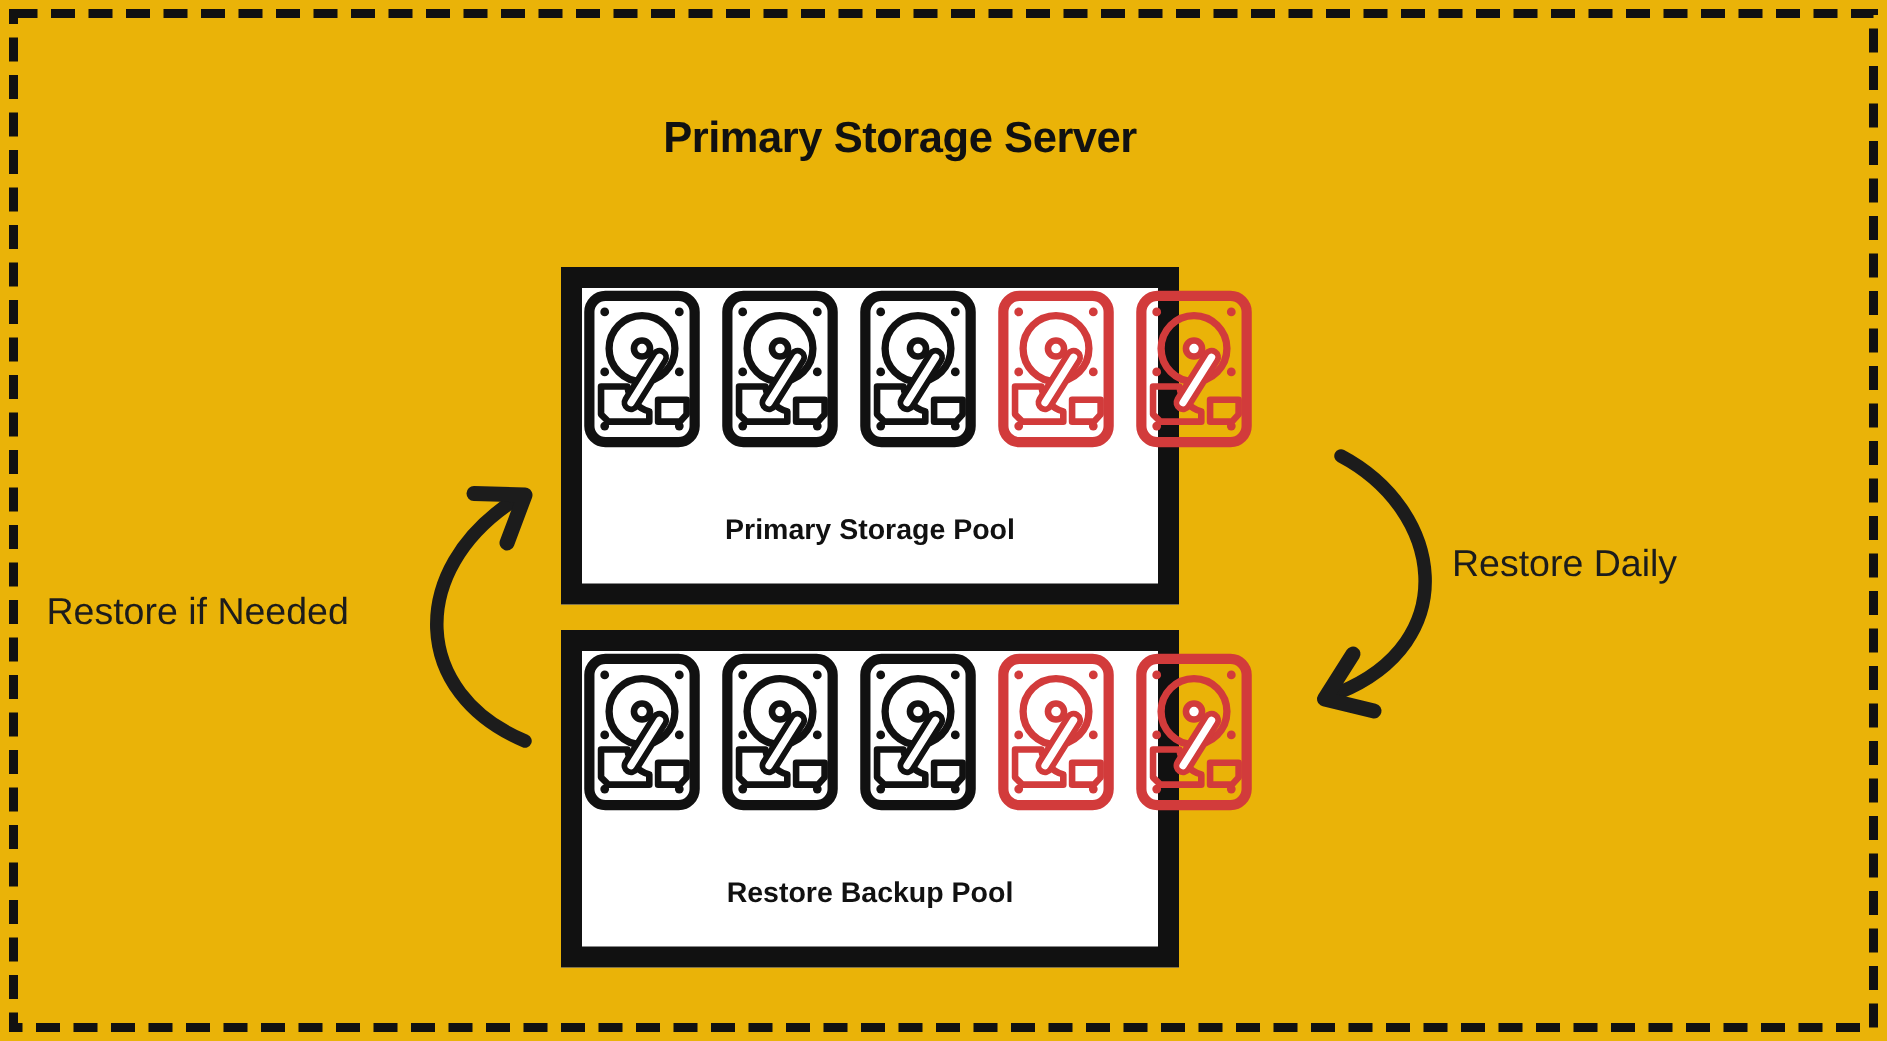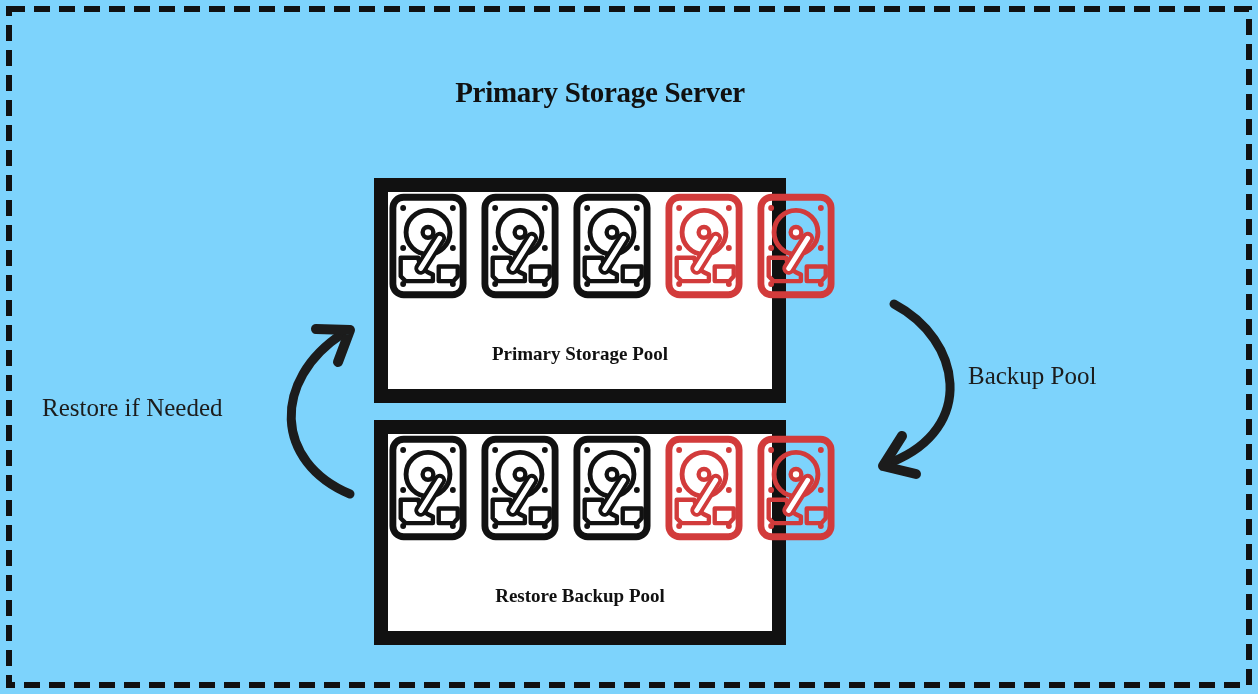--- a/index.html
+++ b/index.html
@@ -5,24 +5,23 @@
   html, body {
     margin: 0;
     padding: 0;
     background: #ffffff;
     font-family: "Liberation Sans", "DejaVu Sans", sans-serif;
   }
   .canvas {
     position: relative;
     width: 1258px;
     height: 694px;
-    background: #7dd3fc;
+    background: #eab308;
     overflow: hidden;
     color: #111111;
-    font-family: Liberation Serif, serif;
   }
   .dashed-border {
     position: absolute;
     left: 0; top: 0;
     width: 1258px;
     height: 694px;
     pointer-events: none;
   }
   .title {
     position: absolute;
@@ -70,21 +69,21 @@
   .arrow-right { left: 858px; top: 296px; }
   .arrow-left  { left: 272px; top: 306px; }
   .arrow-label {
     position: absolute;
     font-size: 25px;
     font-weight: 400;
     color: #1c1c1c;
     white-space: nowrap;
   }
   .label-backup  { left: 968px; top: 362px; }
-  .label-restore { left: 31px;  top: 394px; margin-left: 11px; }
+  .label-restore { left: 31px;  top: 394px; }
 </style>
 </head>
 <body>
 
 <div class="canvas">
 
   <svg class="dashed-border" viewBox="0 0 1258 694" aria-hidden="true">
     <rect x="9" y="9" width="1240" height="676" fill="none" stroke="#111111" stroke-width="6" stroke-dasharray="16 9"></rect>
   </svg>
 
@@ -269,21 +268,21 @@
     <circle cx="40" cy="40" r="5.5" fill="#ffffff" stroke="currentColor" stroke-width="4.5"></circle>
   </svg>
       </div>
     <div class="pool-label">Restore Backup Pool</div>
   </div>
 
   <svg class="arrow arrow-right" viewBox="0 0 120 200" fill="none" aria-hidden="true">
     <path d="M 36 8 C 104 44 118 132 34 166" stroke="currentColor" stroke-width="9" stroke-linecap="round"></path>
     <polyline points="44,140 25,170 58,178" stroke="currentColor" stroke-width="10" stroke-linecap="round" stroke-linejoin="round"></polyline>
   </svg>
-  <div class="arrow-label label-backup">Backup Pool</div>
+  <div class="arrow-label label-backup">Restore Daily</div>
 
   <svg class="arrow arrow-left" viewBox="0 0 120 200" fill="none" aria-hidden="true">
     <path d="M 78 188 C 2 156 0 74 70 28" stroke="currentColor" stroke-width="9" stroke-linecap="round"></path>
     <polyline points="66,56 78,24 44,23" stroke="currentColor" stroke-width="10" stroke-linecap="round" stroke-linejoin="round"></polyline>
   </svg>
   <div class="arrow-label label-restore">Restore if Needed</div>
 
 </div>
 
 </body></html>

